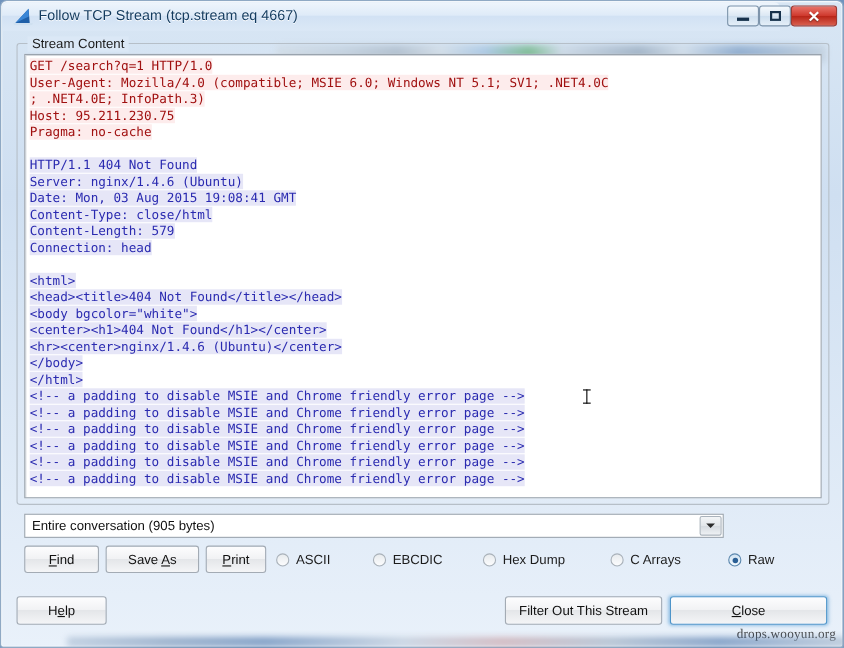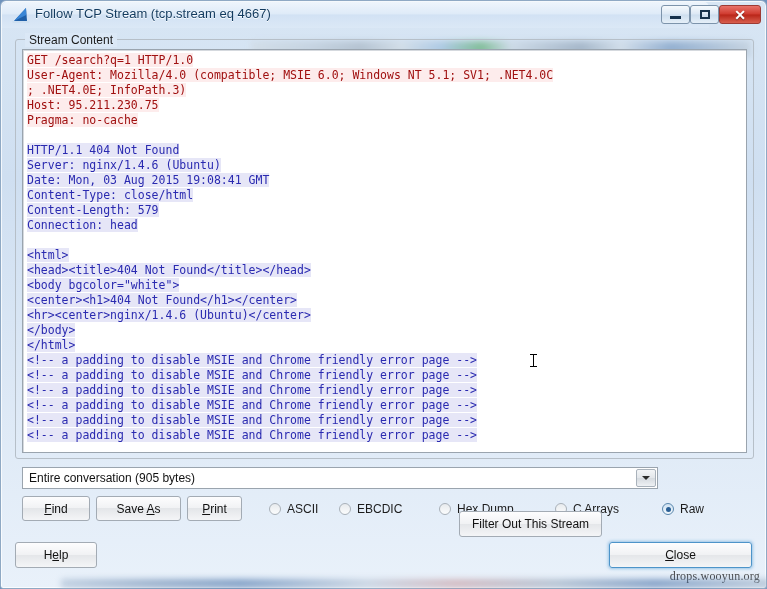--- a/index.html
+++ b/index.html
@@ -133,21 +133,21 @@
     border:1px solid #a3abb4;border-radius:3px;
     background:linear-gradient(to bottom,#fdfdfe 0%,#f1f2f4 48%,#e4e6e9 50%,#f4f5f7 100%);
     font-size:12px;color:#111;
     display:flex;align-items:center;justify-content:center;
     cursor:default;
   }
   #btn-find{left:21px;top:495px;width:68px;}
   #btn-saveas{left:95px;top:495px;width:85px;}
   #btn-print{left:186px;top:495px;width:55px;}
   #btn-help{left:14px;top:541px;width:82px;height:26px;}
-  #btn-filterout{left:458px;top:510px;width:143px;height:26px;}
+  #btn-filterout{left:458px;top:541px;width:143px;height:26px;}
   #btn-close-dlg{
     left:608px;top:541px;width:143px;height:26px;
     border:1px solid #4d94c9;
     box-shadow:0 0 3px 1px rgba(90,160,215,.55);
     justify-content:center;
   }
   .u{text-decoration:underline;}
 
   
   .radio{
@@ -161,21 +161,21 @@
     margin-right:6px;flex:0 0 auto;position:relative;
   }
   .radio.on .dot{
     background:linear-gradient(to bottom,#cfe2f2,#f3f9fd);
     border-color:#5b87ad;
   }
   .radio.on .dot::after{
     content:"";position:absolute;left:2.5px;top:2.5px;width:5px;height:5px;
     border-radius:50%;background:#2a5f95;
   }
-  #r-ascii{left:268px;}
+  #r-ascii{left:250px;}
   #r-ebcdic{left:338px;}
   #r-hexdump{left:438px;}
   #r-carrays{left:554px;}
   #r-raw{left:661px;}
 
   
   #watermark{
     position:absolute;right:6px;top:568px;
     font-family:"Liberation Serif",serif;
     font-size:12px;color:#3b3b3b;letter-spacing:.2px;

